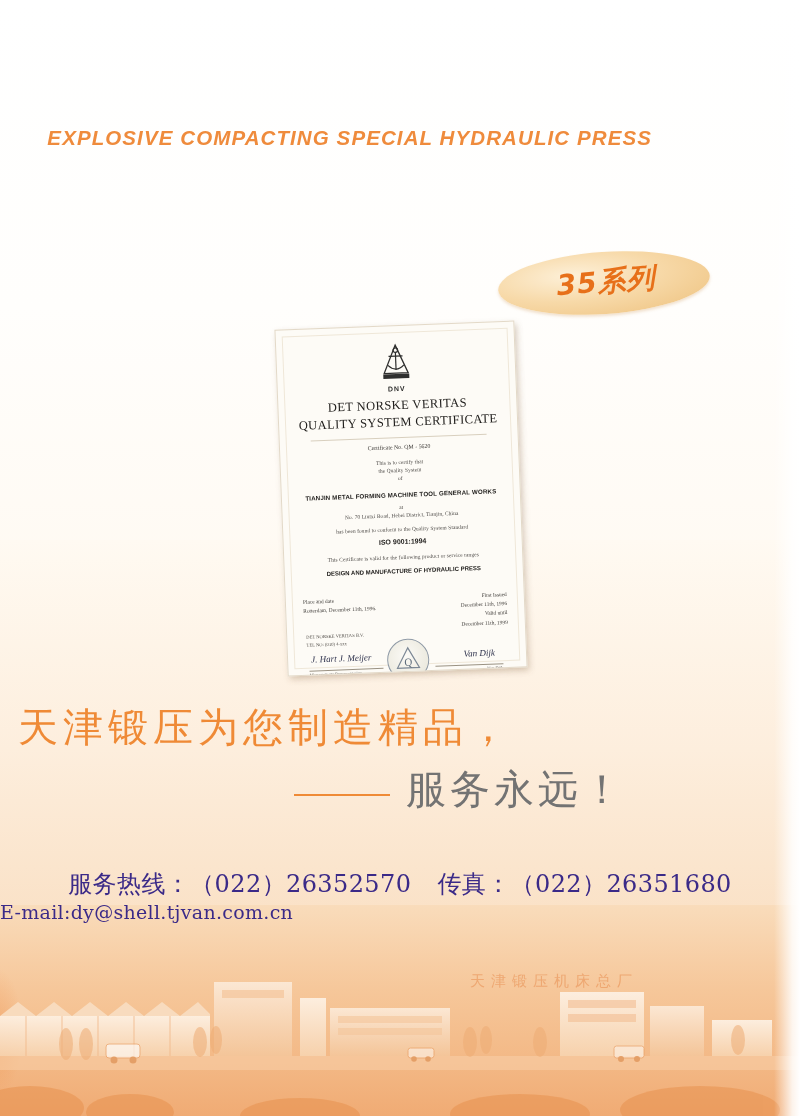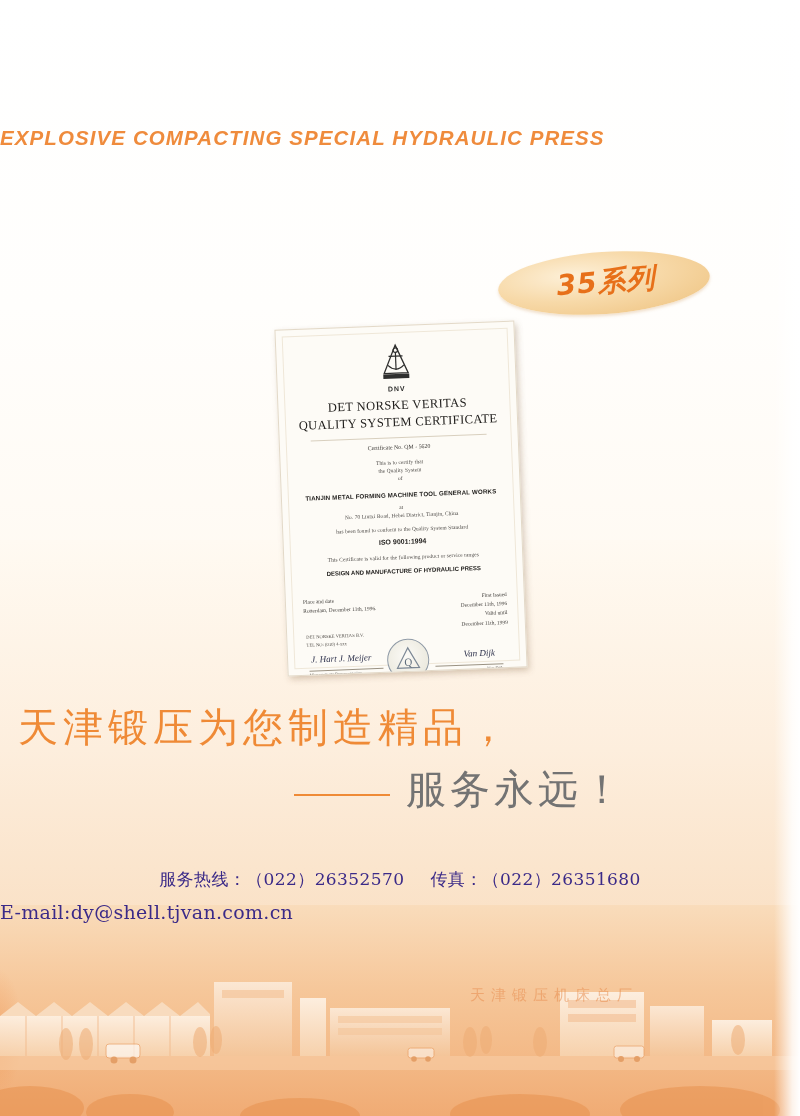--- a/index.html
+++ b/index.html
@@ -52,21 +52,21 @@
     right: 0; top: 0;
     width: 26px; height: 1116px;
     background: linear-gradient(90deg, rgba(255,255,255,0) 0%, rgba(255,255,255,0.85) 70%, #ffffff 100%);
   }
 
   
   .en-title {
     position: absolute;
     left: 0; top: 126px;
     width: 652px;
-    text-align: left;
+    text-align: right;
     font-family: "Liberation Sans", sans-serif;
     font-style: italic;
     font-weight: 600;
     font-size: 20.5px;
     letter-spacing: 1.1px;
     color: #ef8b3c;
     white-space: nowrap;
   }
   .cn-title {
     position: absolute;
@@ -278,21 +278,21 @@
     color: #737373;
   }
 
   
   .contact-line {
     position: absolute;
     left: 0; top: 868px;
     width: 800px;
     text-align: center;
     font-family: "DejaVu Serif", serif;
-    font-size: 17px;
+    font-size: 24px;
     color: #3b2a88;
     letter-spacing: 0.4px;
     white-space: nowrap;
   }
   .contact-line .gap { display: inline-block; width: 26px; }
   .contact-email {
     position: absolute;
     left: 0; top: 901px;
     width: 800px;
     text-align: left;
@@ -309,21 +309,20 @@
     width: 800px; height: 176px;
   }
   .factory-text {
     position: absolute;
     left: 470px; top: 972px;
     font-family: Liberation Sans, sans-serif;
     font-size: 15px;
     letter-spacing: 6px;
     color: rgba(231,140,78,0.55);
     white-space: nowrap;
-    margin-top: 14px;
   }
 </style>
 </head>
 <body>
 
 <div id="page">
 
   <div class="bg-top"></div>
   <div class="bg-mid"></div>
   <div class="bg-bottom"></div>

